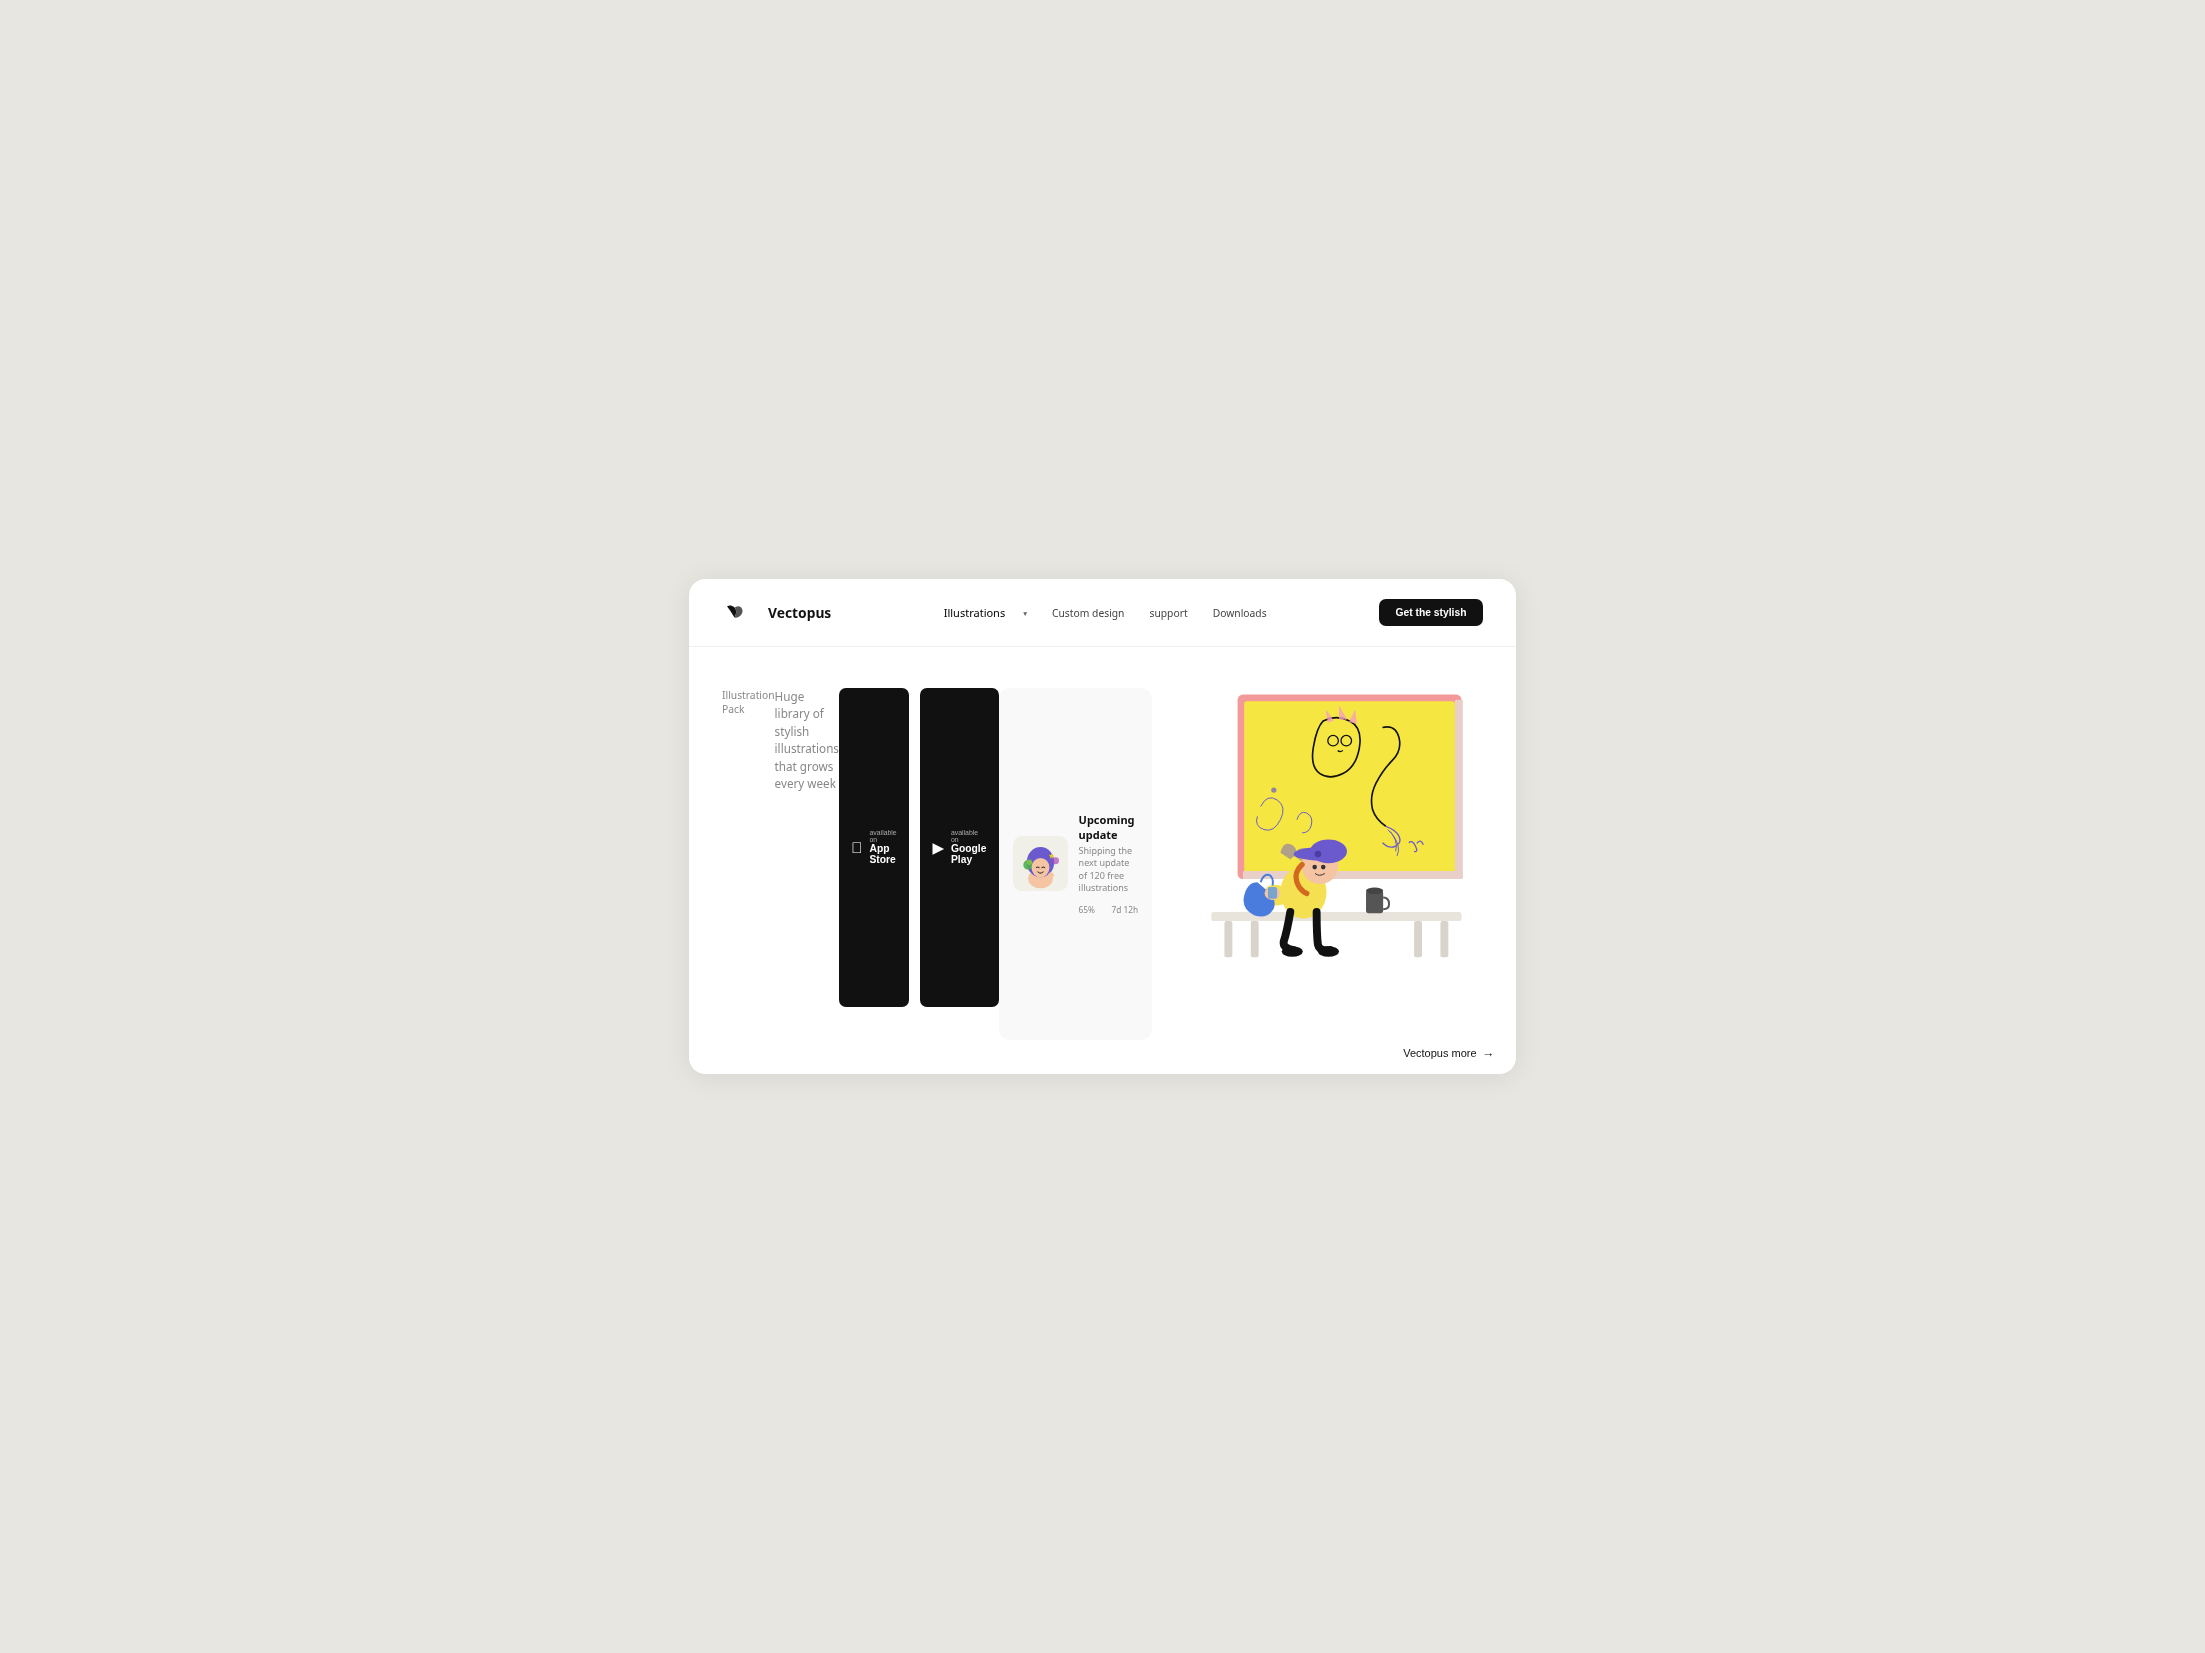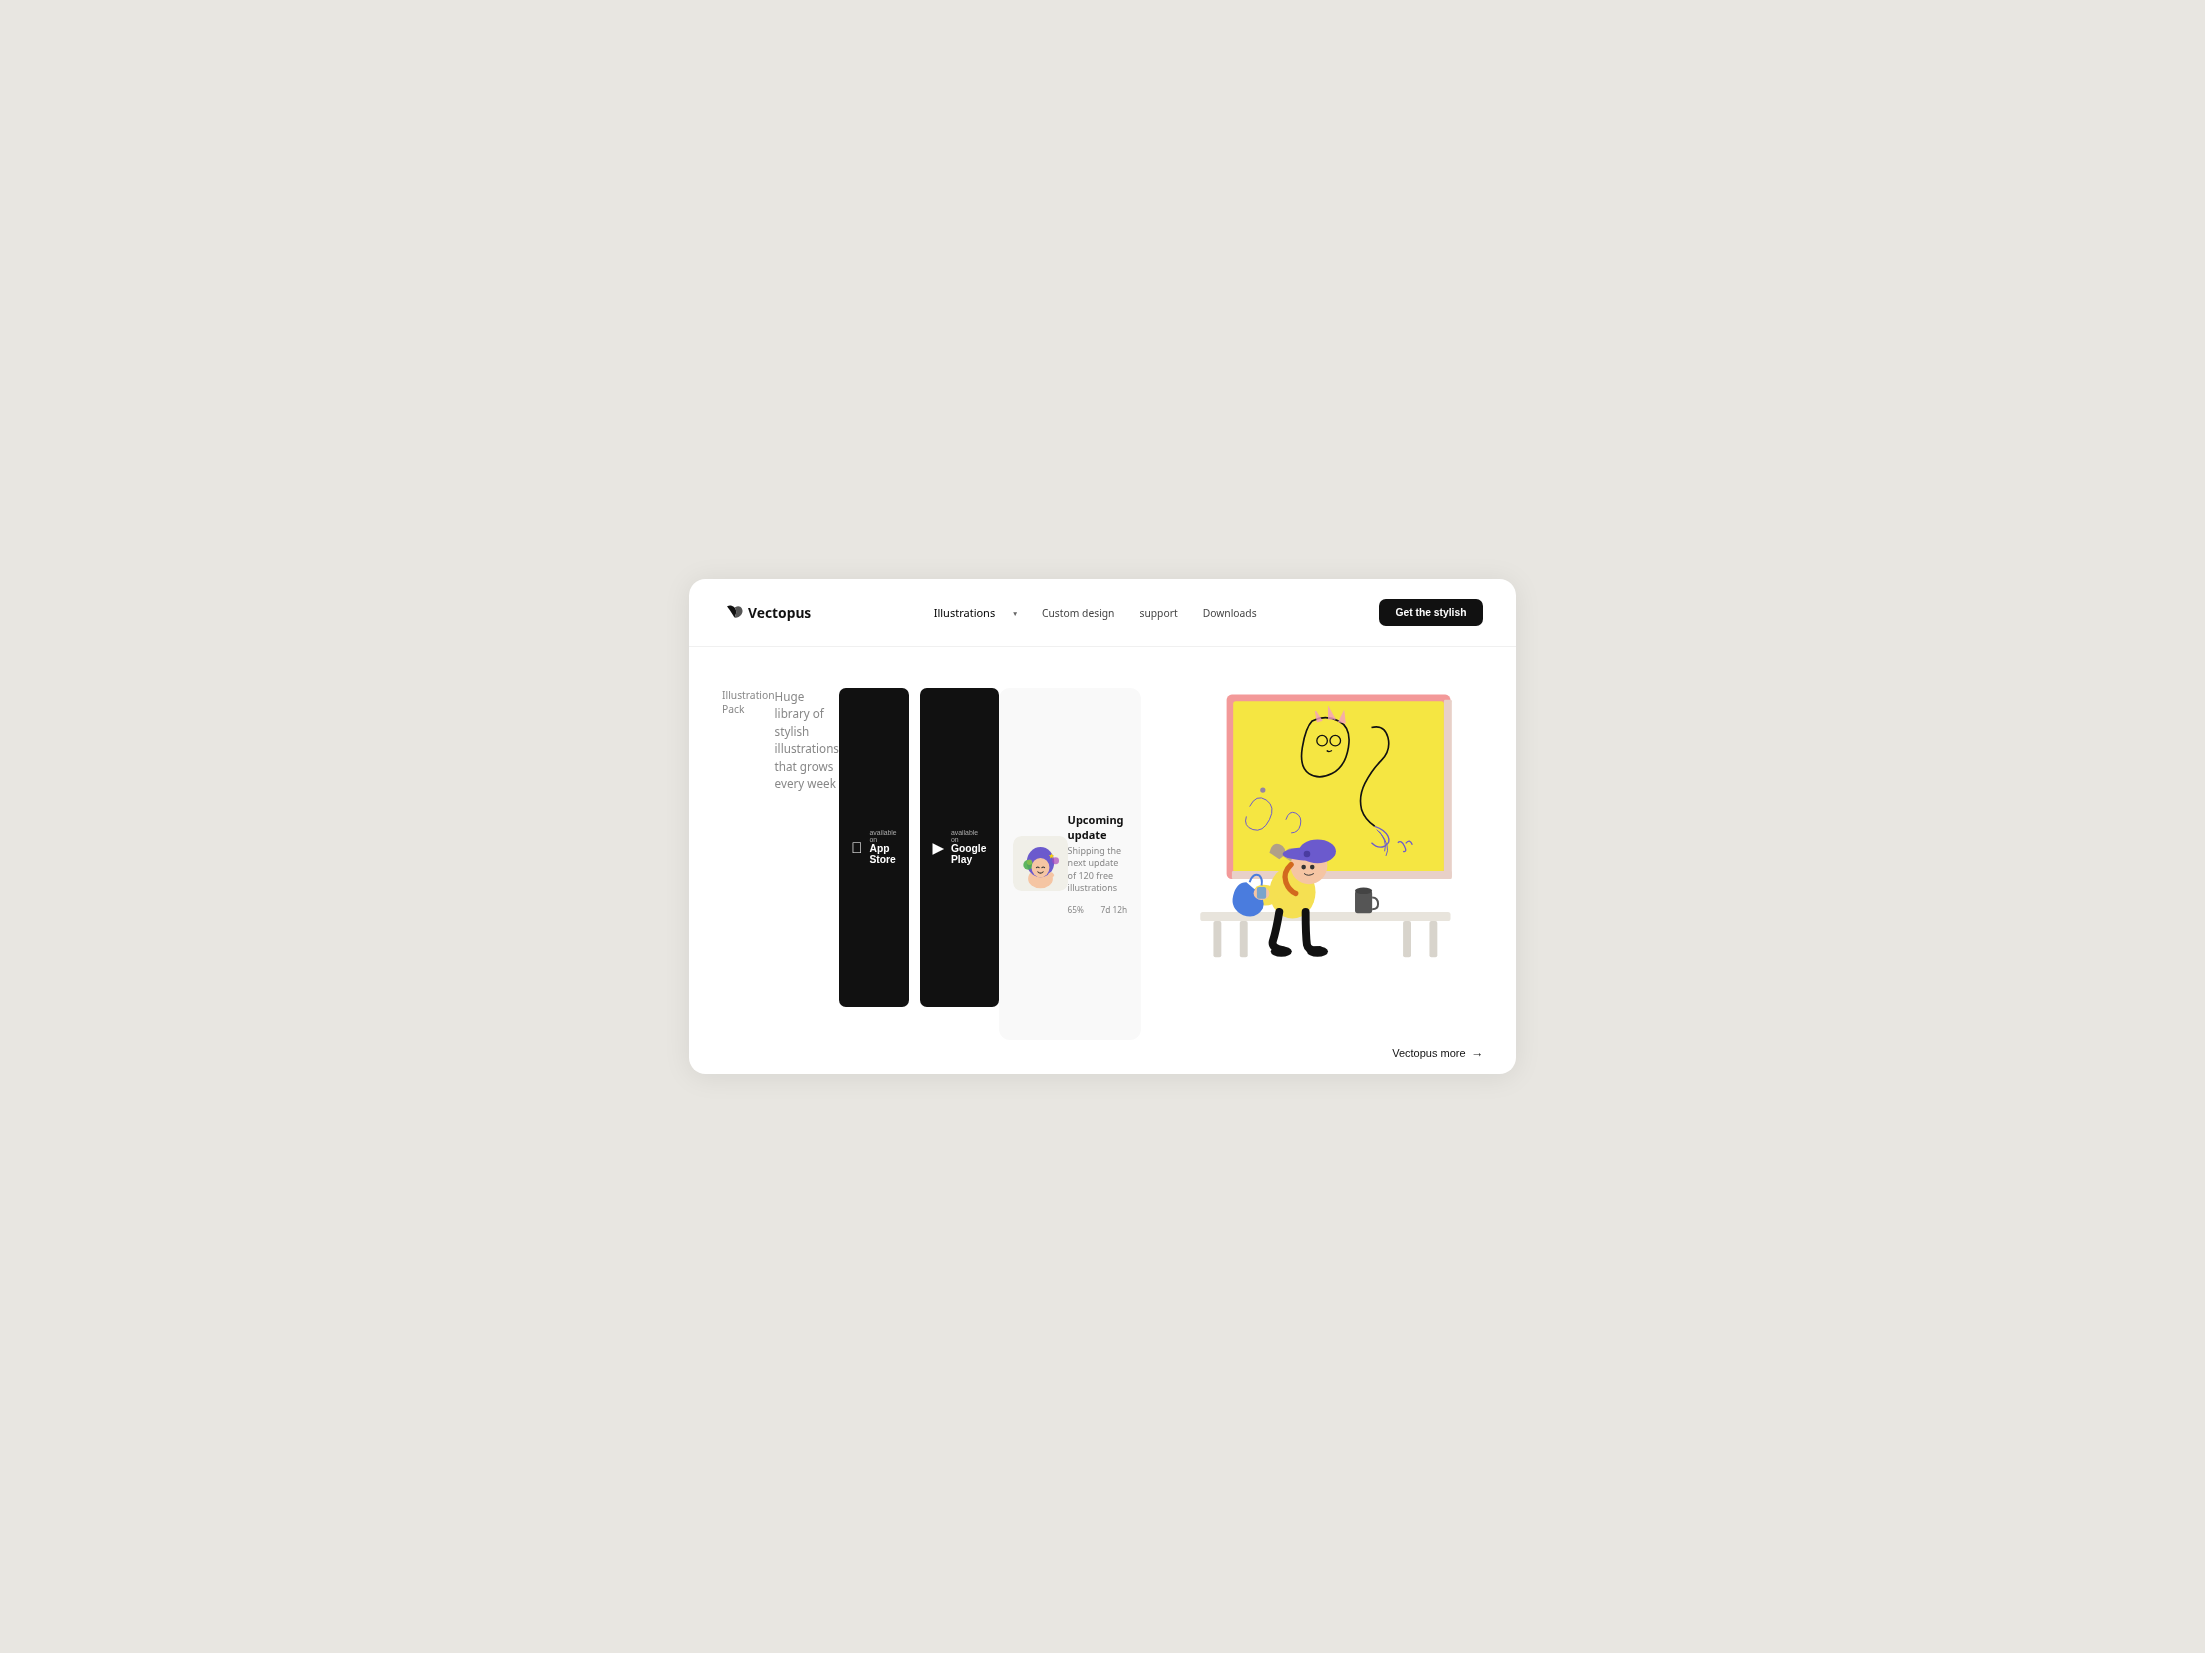--- a/index.html
+++ b/index.html
@@ -27,21 +27,21 @@
     nav {
       display: flex;
       align-items: center;
       padding: 19.3px 33px;
       border-bottom: 0.7px solid #f0f0f0;
     }
 
     .logo-wrap {
       display: flex;
       align-items: center;
-      gap: 1px;
+      gap: 21px;
       text-decoration: none;
       color: #111;
       flex-shrink: 0;
     }
 
     .logo-icon {
       width: 25px;
       height: 25px;
     }
 
@@ -185,20 +185,21 @@
     }
 
     
     .update-card {
       display: flex;
       align-items: center;
       background: #f9f9f9;
       border-radius: 11px;
       padding: 11px 13.8px;
       max-width: 289px;
+      gap: 11px;
     }
 
     .update-avatar {
       width: 55px;
       height: 55px;
       border-radius: 8.3px;
       flex-shrink: 0;
       overflow: hidden;
     }
 

